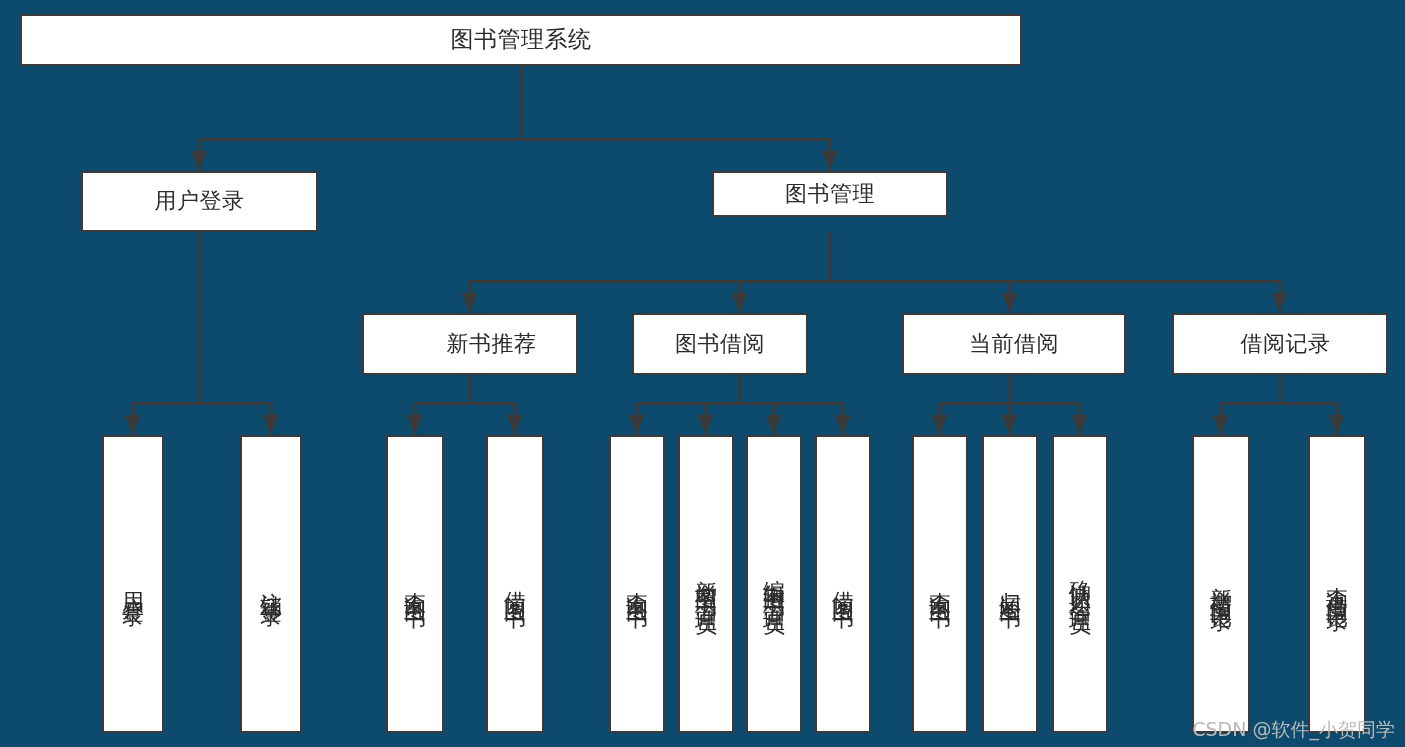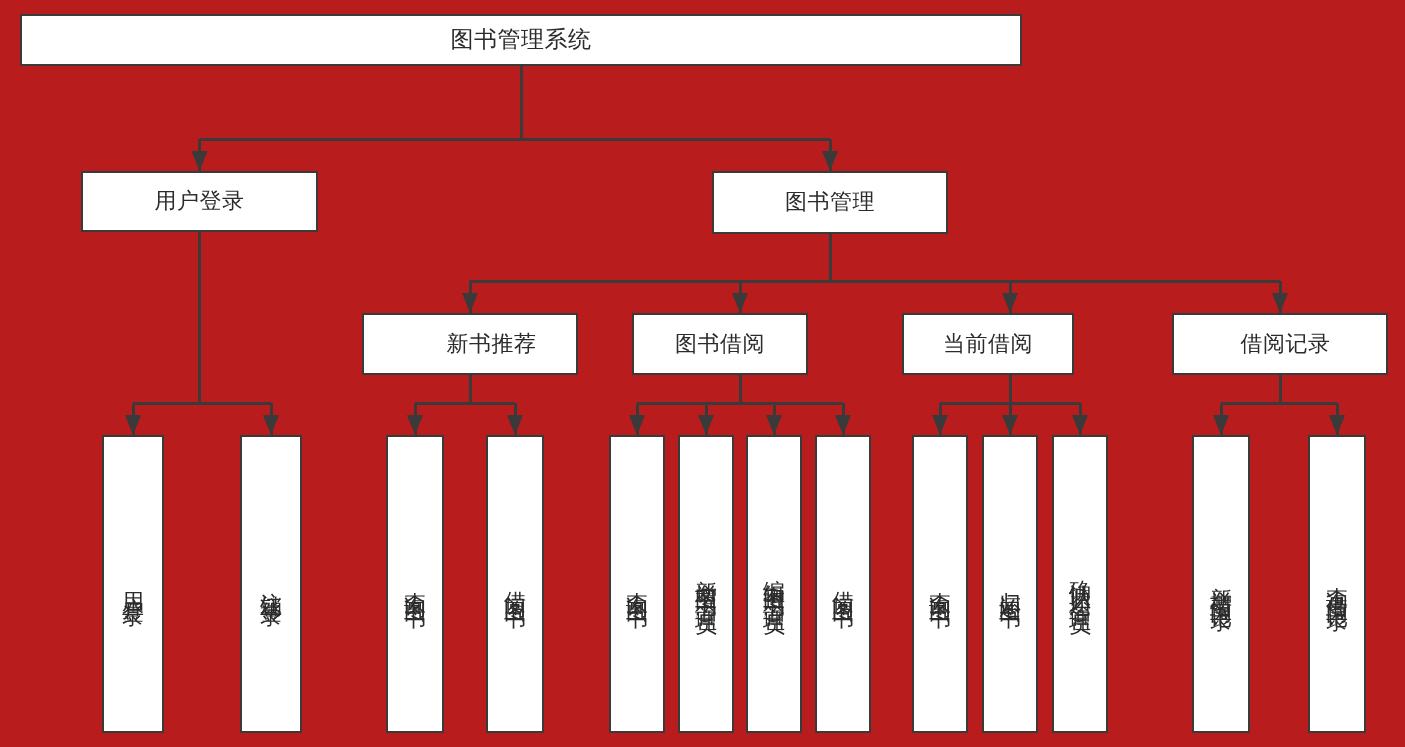--- a/index.html
+++ b/index.html
@@ -8,21 +8,21 @@
     padding: 0;
     background: #ffffff;
   }
   body {
     font-family: "DejaVu Sans", "Liberation Sans", sans-serif;
   }
   #diagram-root {
     position: relative;
     width: 1405px;
     height: 747px;
-    background: #b91c1c;
+    background: #0c4a6e;
     overflow: hidden;
   }
   #edge-layer {
     position: absolute;
     left: 0;
     top: 0;
     width: 1405px;
     height: 747px;
     pointer-events: none;
   }
@@ -134,30 +134,30 @@
       <polygon points="1329,415 1345,415 1337,435" fill="#3a3a3a"></polygon>
     </svg>
 
   <div id="node-layer">
       <div class="node horiz root" style="left: 20px; top: 14px; width: 1002px; height: 52px;">
         <span class="node-label">图书管理系统</span>
       </div>
       <div class="node horiz" style="left: 81px; top: 171px; width: 237px; height: 61px;">
         <span class="node-label">用户登录</span>
       </div>
-      <div class="node horiz" style="left: 712px; top: 171px; width: 236px; height: 63px;">
+      <div class="node horiz" style="left: 712px; top: 171px; width: 236px; height: 46px;">
         <span class="node-label">图书管理</span>
       </div>
       <div class="node horiz" style="left: 362px; top: 313px; width: 216px; height: 62px; padding-left: 43px;">
         <span class="node-label">新书推荐</span>
       </div>
       <div class="node horiz" style="left: 632px; top: 313px; width: 176px; height: 62px;">
         <span class="node-label">图书借阅</span>
       </div>
-      <div class="node horiz" style="left: 902px; top: 313px; width: 172px; height: 62px;">
+      <div class="node horiz" style="left: 902px; top: 313px; width: 224px; height: 62px;">
         <span class="node-label">当前借阅</span>
       </div>
       <div class="node horiz" style="left: 1172px; top: 313px; width: 216px; height: 62px; padding-left: 11px;">
         <span class="node-label">借阅记录</span>
       </div>
       <div class="node vert" style="left: 102px; top: 435px; width: 62px; height: 298px;">
         <span class="node-label">用户登录</span>
       </div>
       <div class="node vert" style="left: 240px; top: 435px; width: 62px; height: 298px;">
         <span class="node-label">注销登录</span>
@@ -190,14 +190,15 @@
         <span class="node-label">确认归还（管理员）</span>
       </div>
       <div class="node vert" style="left: 1192px; top: 435px; width: 58px; height: 298px;">
         <span class="node-label">新增借阅记录</span>
       </div>
       <div class="node vert" style="left: 1308px; top: 435px; width: 58px; height: 298px;">
         <span class="node-label">查询借阅记录</span>
       </div>
     </div>
 
+  <div id="watermark">CSDN @软件_小贺同学</div>
 
 </div>
 
 </body></html>

